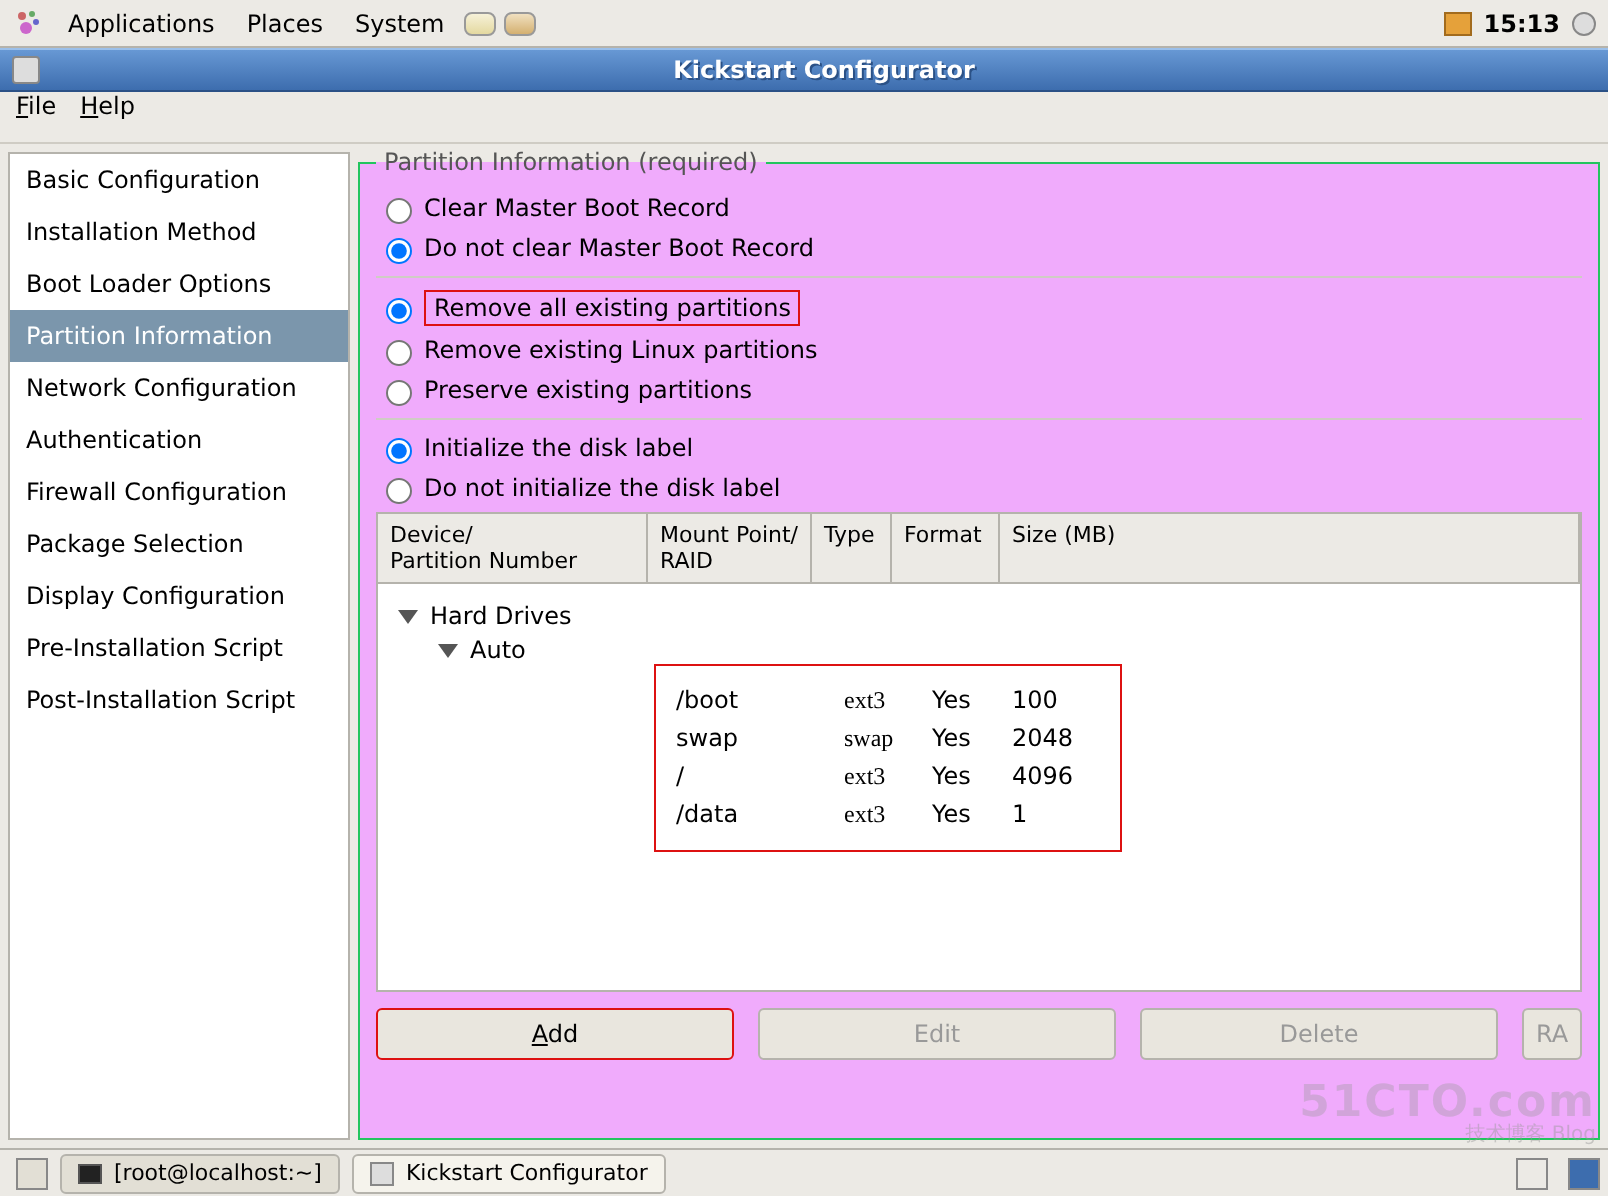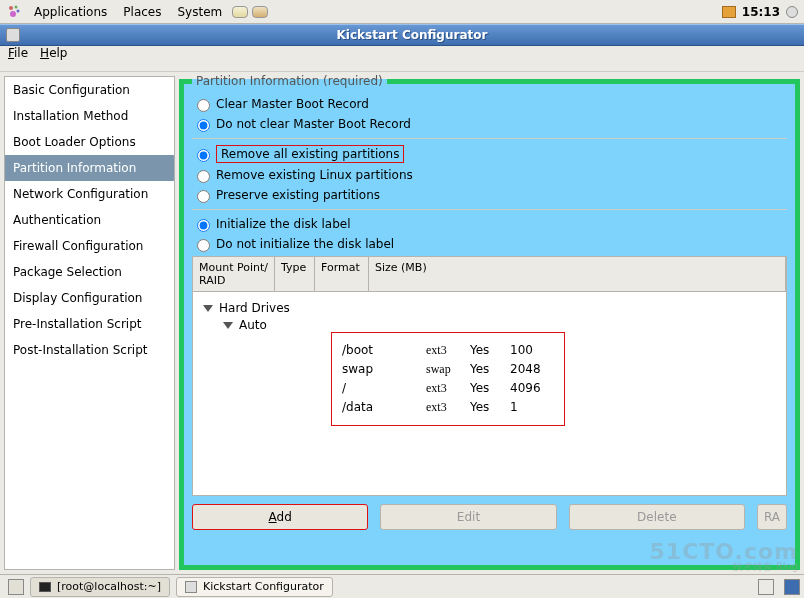--- a/index.html
+++ b/index.html
@@ -21,21 +21,21 @@
   
   .menubar{height:26px;background:#eceae5;border-bottom:1px solid #cfccc4;display:flex;padding:0 8px;}
   .menubar .mitem{margin-right:12px;}
   .underline::first-letter{text-decoration:underline;}
   
   .app-body{display:flex;height:502px;background:#eceae5;}
   .sidebar{width:171px;border:1px solid #b5b3ac;margin:4px;background:#fff;overflow:hidden;}
   .sidebar .item{padding:6px 8px;border-bottom:0;color:#000;cursor:default;}
   .sidebar .item.selected{background:#7b96ac;color:#fff;}
   .content{flex:1;padding:2px 4px 4px 0;position:relative;}
-  fieldset{border:5px solid #22c55e;margin:0 0 0 0;padding:4px 8px 8px 8px;background:#7dd3fc;height:100%;}
+  fieldset{border:1px solid #22c55e;margin:0 0 0 0;padding:4px 8px 8px 8px;background:#f0abfc;height:100%;}
   legend{color:#555;padding:0 4px;}
   .radio-row{display:flex;align-items:center;margin:4px 0;}
   .radio-row input{margin-right:6px;}
   .hl-red{border:1px solid #d11; padding:1px 4px;}
   .sep{border-top:1px solid #cfccc4;margin:6px 0;}
   
   .tbl{border:1px solid #b5b3ac;background:#fff;margin-top:2px;height:240px;display:flex;flex-direction:column;}
   .thdr{display:flex;background:#eceae5;border-bottom:1px solid #b5b3ac;}
   .thdr .th{padding:4px 6px;border-right:1px solid #b5b3ac;font-size:11px;}
   .th.dev{width:135px;}
@@ -145,20 +145,22 @@
           <input type="radio" name="dl" checked="" style="">
           <span>Initialize the disk label</span>
         </div>
       <div class="radio-row">
           <input type="radio" name="dl" style="">
           <span>Do not initialize the disk label</span>
         </div>
 
       <div class="tbl">
         <div class="thdr">
+          <div class="th dev" style="white-space:pre-line;">Device/
+Partition Number</div>
           <div class="th mp" style="white-space:pre-line;">Mount Point/
 RAID</div>
           <div class="th type">Type</div>
           <div class="th fmt">Format</div>
           <div class="th sz">Size (MB)</div>
         </div>
         <div class="tbody">
           <div class="tree-row" style="margin-left:4px;">
               <span class="disclose"></span>
               <span>Hard Drives</span>

